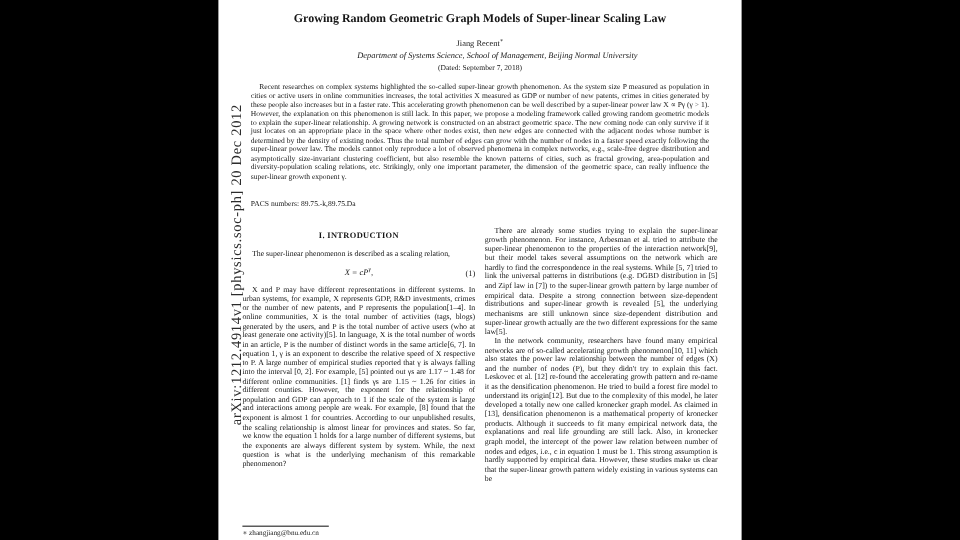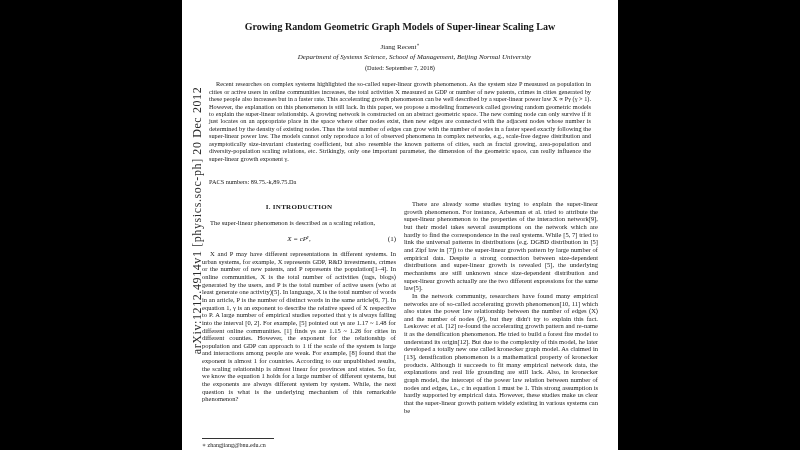--- a/index.html
+++ b/index.html
@@ -8,21 +8,21 @@
   .page {
     position:relative; width:436px; height:450px; background:#ffffff; overflow:hidden;
     font-family:"Liberation Serif","DejaVu Serif",serif; color:#161616; padding-top:7px;
     box-sizing:border-box;
   }
   .watermark {
     position:absolute; top:213px; left:-151px; width:332px; text-align:center;
     transform:rotate(-90deg); font-size:12px; letter-spacing:0.6px; color:#2b2b2b;
     white-space:nowrap;
   }
-  .title { font-size:10px; font-weight:bold; text-align:center; margin:14px 26px 0; }
+  .title { font-size:10px; font-weight:bold; text-align:center; margin:3px 26px 0; }
   .author { font-size:7px; text-align:center; margin-top:10px; }
   .author sup { font-size:4.5px; }
   .affiliation { font-size:7px; font-style:italic; text-align:center; margin-top:2px;padding-left:29px; }
   .date { font-size:6.3px; text-align:center; margin-top:3px; }
   .abstract { font-size:6.3px; line-height:1.18; text-align:justify; margin:9px 27px 0; text-indent:7px; }
   .pacs { font-size:6.3px; margin:16px 27px 0; }
   .columns { display:flex; gap:8px; margin:15px 20px 0; align-items:flex-start; }
   .col { flex:1; min-width:0; }
   .sec-heading { font-size:7px; font-weight:bold; text-align:center; margin:3px 0 8px; letter-spacing:0.3px; }
   .para { font-size:6.5px; line-height:1.18; text-align:justify; text-indent:8px; margin:0; }

